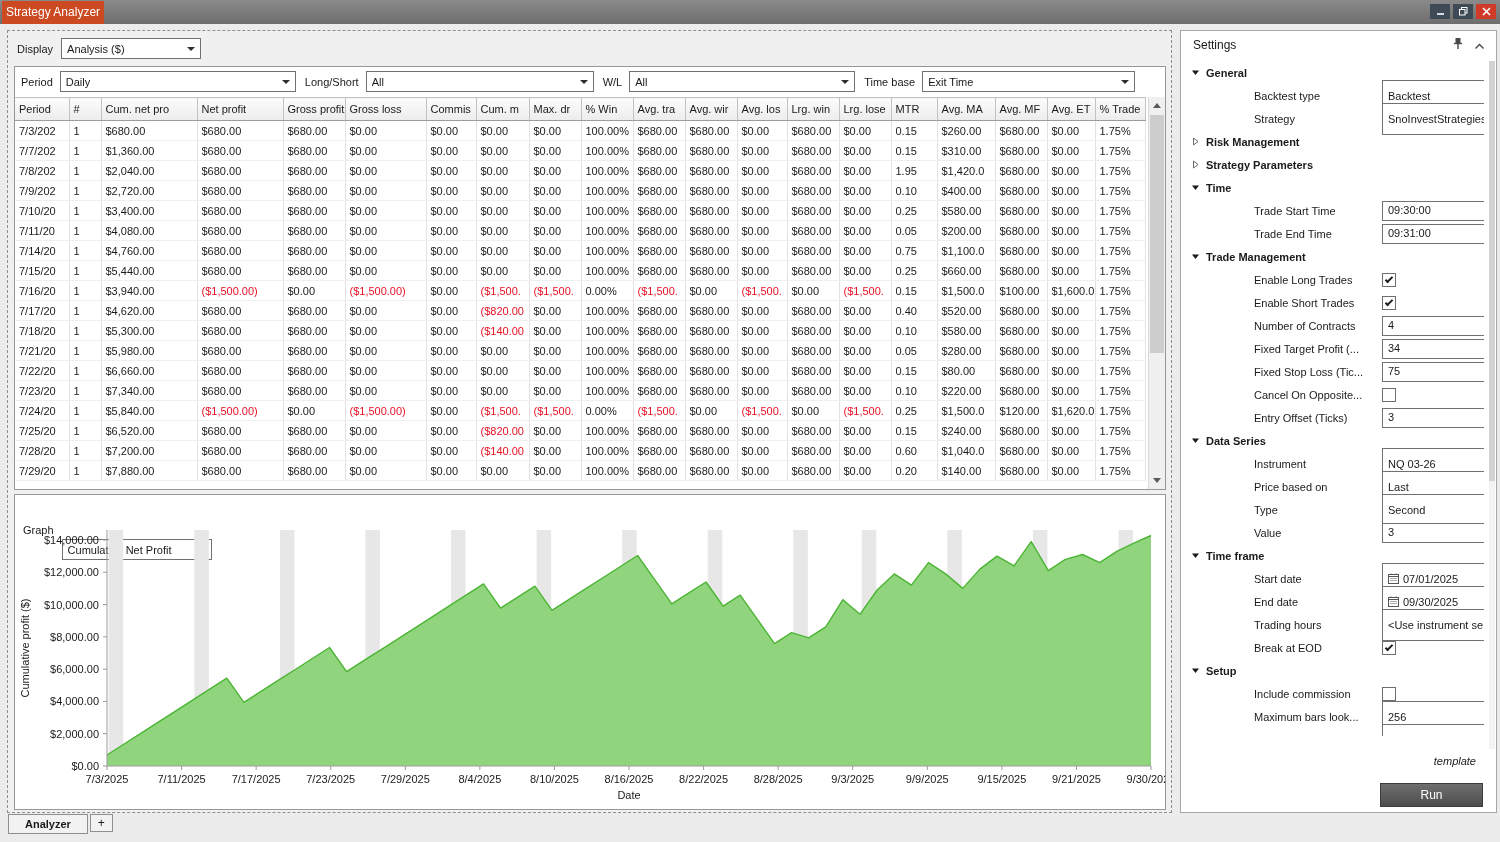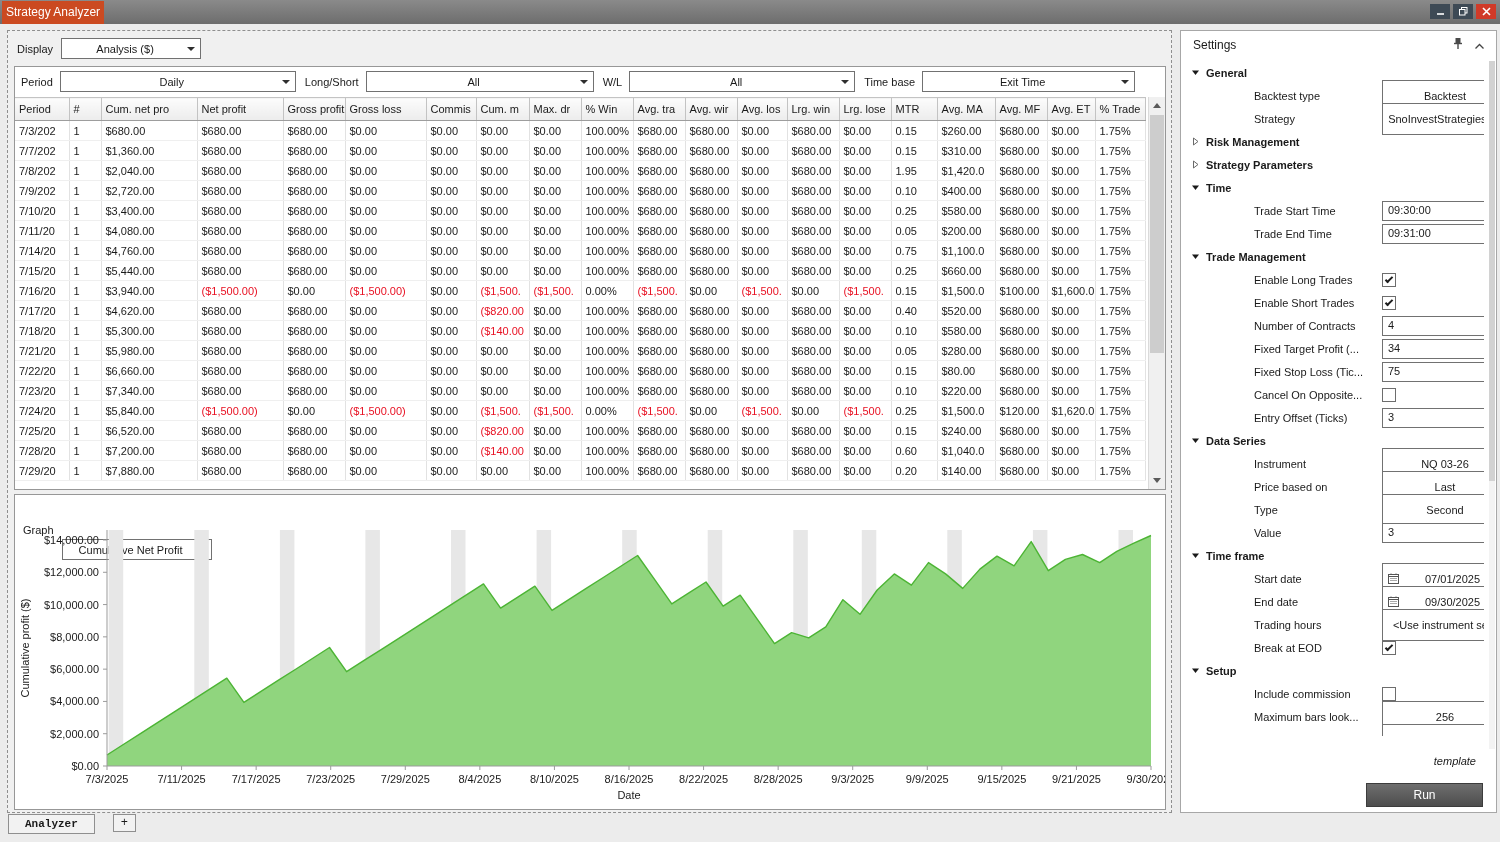--- a/index.html
+++ b/index.html
@@ -7,21 +7,21 @@
 .window{position:relative;width:1500px;height:842px;background:#ececec;overflow:hidden;}
 .titlebar{position:absolute;top:0;left:0;width:100%;height:24px;background:linear-gradient(#8a8a8a,#6d6d6d);}
 .title-tab{position:absolute;left:2px;top:1px;height:23px;background:#cb4a21;color:#fff;font-size:12px;line-height:22px;padding:0 4px;white-space:nowrap;}
 .winbtns{position:absolute;right:4px;top:4px;display:flex;gap:3px;}
 .wbtn{width:20px;height:15px;background:#3e4a55;display:flex;align-items:center;justify-content:center;}
 .wbtn.close{background:#d03a28;}
 .main{position:absolute;left:7px;top:30px;width:1165px;height:783px;border:1px dashed #8f8f8f;background:#f0f0f0;}
 .display-row{position:absolute;left:9px;top:7px;display:flex;align-items:center;gap:8px;}
 .lbl{white-space:nowrap;}
 .combo{height:21px;background:#fff;border:1px solid #717171;display:flex;align-items:center;padding:0 5px;gap:4px;}
-.cval{flex:1;overflow:hidden;white-space:nowrap;text-align:center;}
+.cval{flex:1;overflow:hidden;white-space:nowrap;}
 .carr{flex:none;width:0;height:0;border-left:4px solid transparent;border-right:4px solid transparent;border-top:4px solid #2e2e2e;}
 .w140{width:140px;}
 .gridbox{position:absolute;left:6px;top:35px;width:1152px;height:424px;background:#fff;border:1px solid #979797;overflow:hidden;}
 .filters{position:absolute;left:6px;top:4px;display:flex;align-items:center;}
 .fgroup{display:flex;align-items:center;margin-right:9px;}
 .fgroup .lbl{margin-right:7px;}
 .gridwrap{position:absolute;left:0;top:30px;right:17px;bottom:0;overflow:hidden;}
 table{border-collapse:collapse;table-layout:fixed;width:1130px;}
 th{font-weight:normal;text-align:left;background:linear-gradient(#fcfcfc,#ececec);border-right:1px solid #c3c3c3;border-top:1px solid #c3c3c3;border-bottom:1px solid #9d9d9d;padding:0 4px;height:23px;overflow:hidden;white-space:nowrap;}
 td{border-right:1px solid #e2e2e2;border-bottom:1px solid #efefef;padding:0 4px;height:20px;overflow:hidden;white-space:nowrap;}
@@ -29,39 +29,39 @@
 .vscroll{position:absolute;right:0;top:30px;width:17px;bottom:0;background:#f0f0f0;border-left:1px solid #dadada;}
 .sarrow{position:absolute;left:0;width:16px;height:17px;display:flex;align-items:center;justify-content:center;}
 .sarrow.up{top:0;}.sarrow.down{bottom:0;}
 .tri-up{width:0;height:0;border-left:4px solid transparent;border-right:4px solid transparent;border-bottom:5px solid #5a5a5a;}
 .tri-dn{width:0;height:0;border-left:4px solid transparent;border-right:4px solid transparent;border-top:5px solid #5a5a5a;}
 .sthumb{position:absolute;left:1px;top:18px;width:14px;height:238px;background:#cdcdcd;}
 .graphbox{position:absolute;left:6px;top:463px;width:1152px;height:316px;background:#fff;border:1px solid #979797;overflow:hidden;}
 .graph-row{position:absolute;left:8px;top:4px;display:flex;align-items:center;gap:8px;}
 .w150{width:150px;margin-top:40px;}
 #chart-svg{position:absolute;left:0;top:27px;overflow:visible;}
-.tabs{position:absolute;left:8px;top:814px;display:flex;align-items:flex-start;gap:18px;font-family:Liberation Mono, monospace;}
+.tabs{position:absolute;left:8px;top:814px;display:flex;align-items:flex-start;gap:2px;}
 .tab{border:1px solid #8f8f8f;background:#f2f2f2;padding:3px 16px;font-weight:bold;}
 .tab.plus{padding:1px 7px;font-weight:normal;font-size:12px;}
 .settings{position:absolute;left:1180px;top:30px;width:317px;height:783px;background:#fff;border:1px solid #a7a7a7;}
 .set-title{position:absolute;left:12px;top:7px;font-size:12px;}
 .pin-btn{position:absolute;right:32px;top:6px;}
 .chev-btn{position:absolute;right:11px;top:9px;}
 #set-rows{position:absolute;left:6px;top:30px;right:12px;height:675px;overflow:hidden;}
 .set-head{display:flex;align-items:center;height:23px;gap:6px;padding-left:4px;font-weight:bold;}
 .set-row{display:flex;align-items:center;height:23px;padding-left:23px;}
 .set-label{flex:0 0 128px;overflow:hidden;white-space:nowrap;margin-left:44px;}
 .set-ctrl{width:138px;flex:none;}
 .set-ctrl .combo{width:138px;height:32px;}
 .tbox{width:138px;height:20px;border:1px solid #717171;background:#fff;padding:2px 5px;overflow:hidden;white-space:nowrap;}
 .cb{width:14px;height:14px;border:1px solid #6d6d6d;background:#fff;position:relative;}
 .check{position:absolute;left:2px;top:3px;width:8px;height:4px;border-left:2px solid #1d1d1d;border-bottom:2px solid #1d1d1d;transform:rotate(-45deg);}
 .calicon{flex:none;display:inline-flex;}
 .template-link{position:absolute;right:20px;top:724px;font-style:italic;}
-.run-btn{position:absolute;right:13px;top:752px;width:117px;height:24px;background:linear-gradient(#6e6e6e,#4d4d4d);color:#fff;border:1px solid #3c3c3c;font-size:12px;font-family:inherit;}
+.run-btn{position:absolute;right:13px;top:752px;width:103px;height:24px;background:linear-gradient(#6e6e6e,#4d4d4d);color:#fff;border:1px solid #3c3c3c;font-size:12px;font-family:inherit;}
 .set-scroll{position:absolute;right:1px;top:30px;width:6px;height:688px;background:#f3f3f3;}
 .set-thumb{position:absolute;top:0;left:0;width:6px;height:420px;background:#d2d2d2;}
 .tri{display:inline-flex;width:9px;justify-content:center;}
 </style>
 </head>
 <body>
 
 <div class="window">
 
   <div class="titlebar">

